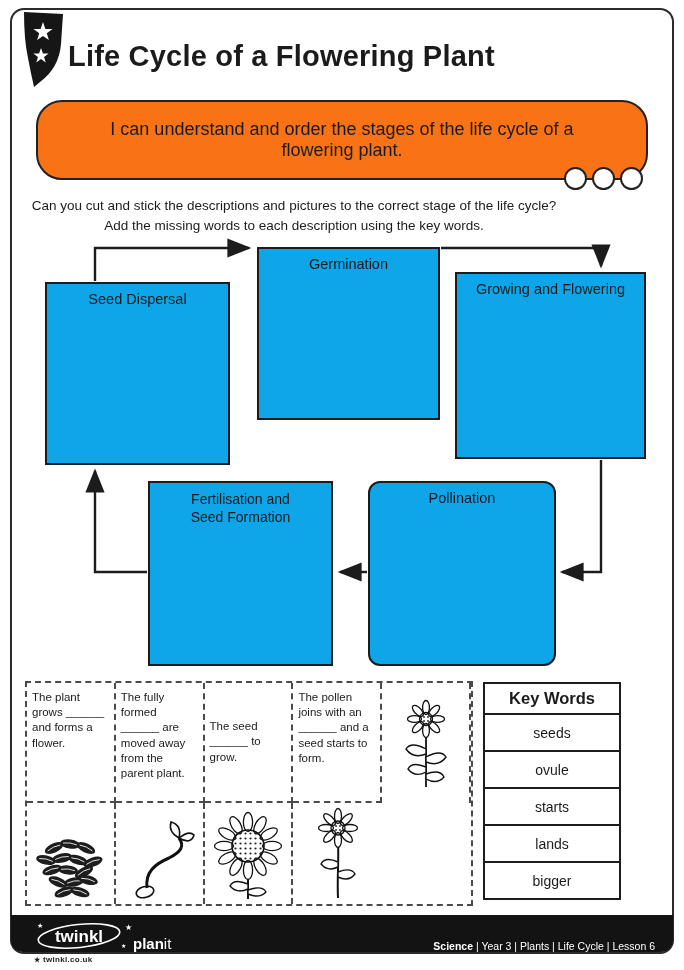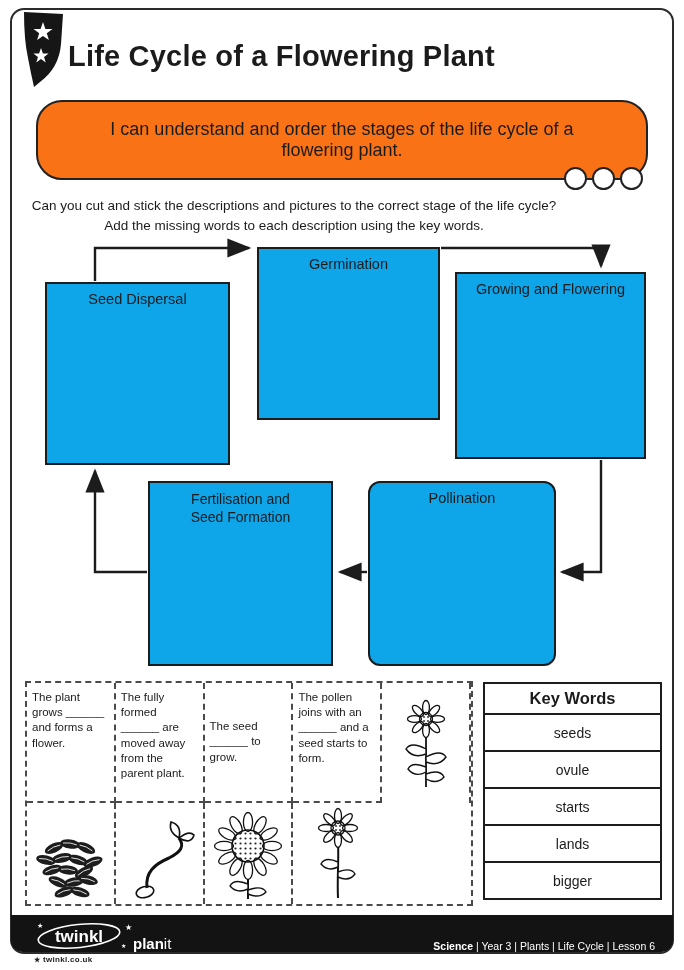--- a/index.html
+++ b/index.html
@@ -32,21 +32,21 @@
   .arrows { position:absolute; left:0; top:0; z-index:0; pointer-events:none; }
 
   .cutout { position:absolute; left:25px; top:681px; width:448px; height:225px; border:2px dashed #4a4a4a;
             display:grid; grid-template-columns:repeat(5,1fr); grid-template-rows:120px 1fr; background:#fff; }
   .cut-text { border-right:2px dashed #4a4a4a; border-bottom:2px dashed #4a4a4a;
               padding:7px 5px; font-size:11.5px; line-height:1.32; }
   .cut-text.center { display:flex; align-items:center; }
   .cut-text.last, .cut-pic.last { border-right:none; }
   .cut-pic { border-right:2px dashed #4a4a4a; display:flex; align-items:center; justify-content:center; overflow:hidden; }
 
-  .keywords { position:absolute; left:483px; top:682px; width:179px; }
+  .keywords { position:absolute; left:483px; top:682px; width:138px; }
   .kw-header { border:2.5px solid #1c1c1c; height:33px; display:flex; align-items:center; justify-content:center;
                font-weight:bold; font-size:16.5px; background:#fff; }
   .kw-row { border:2px solid #1c1c1c; border-top:none; height:37px; display:flex; align-items:center;
             justify-content:center; font-size:14px; background:#fff; }
 
   .footer-bar { position:absolute; left:11px; top:915px; width:662px; height:37px; background:#131313;
                 border-radius:0 0 12px 12px; display:flex; align-items:flex-end; color:#fff; z-index:2; }
   .twinkl-logo { margin-left:22px; }
   .planit { font-size:15px; color:#fff; }
   .planit .plan { font-weight:bold; }

